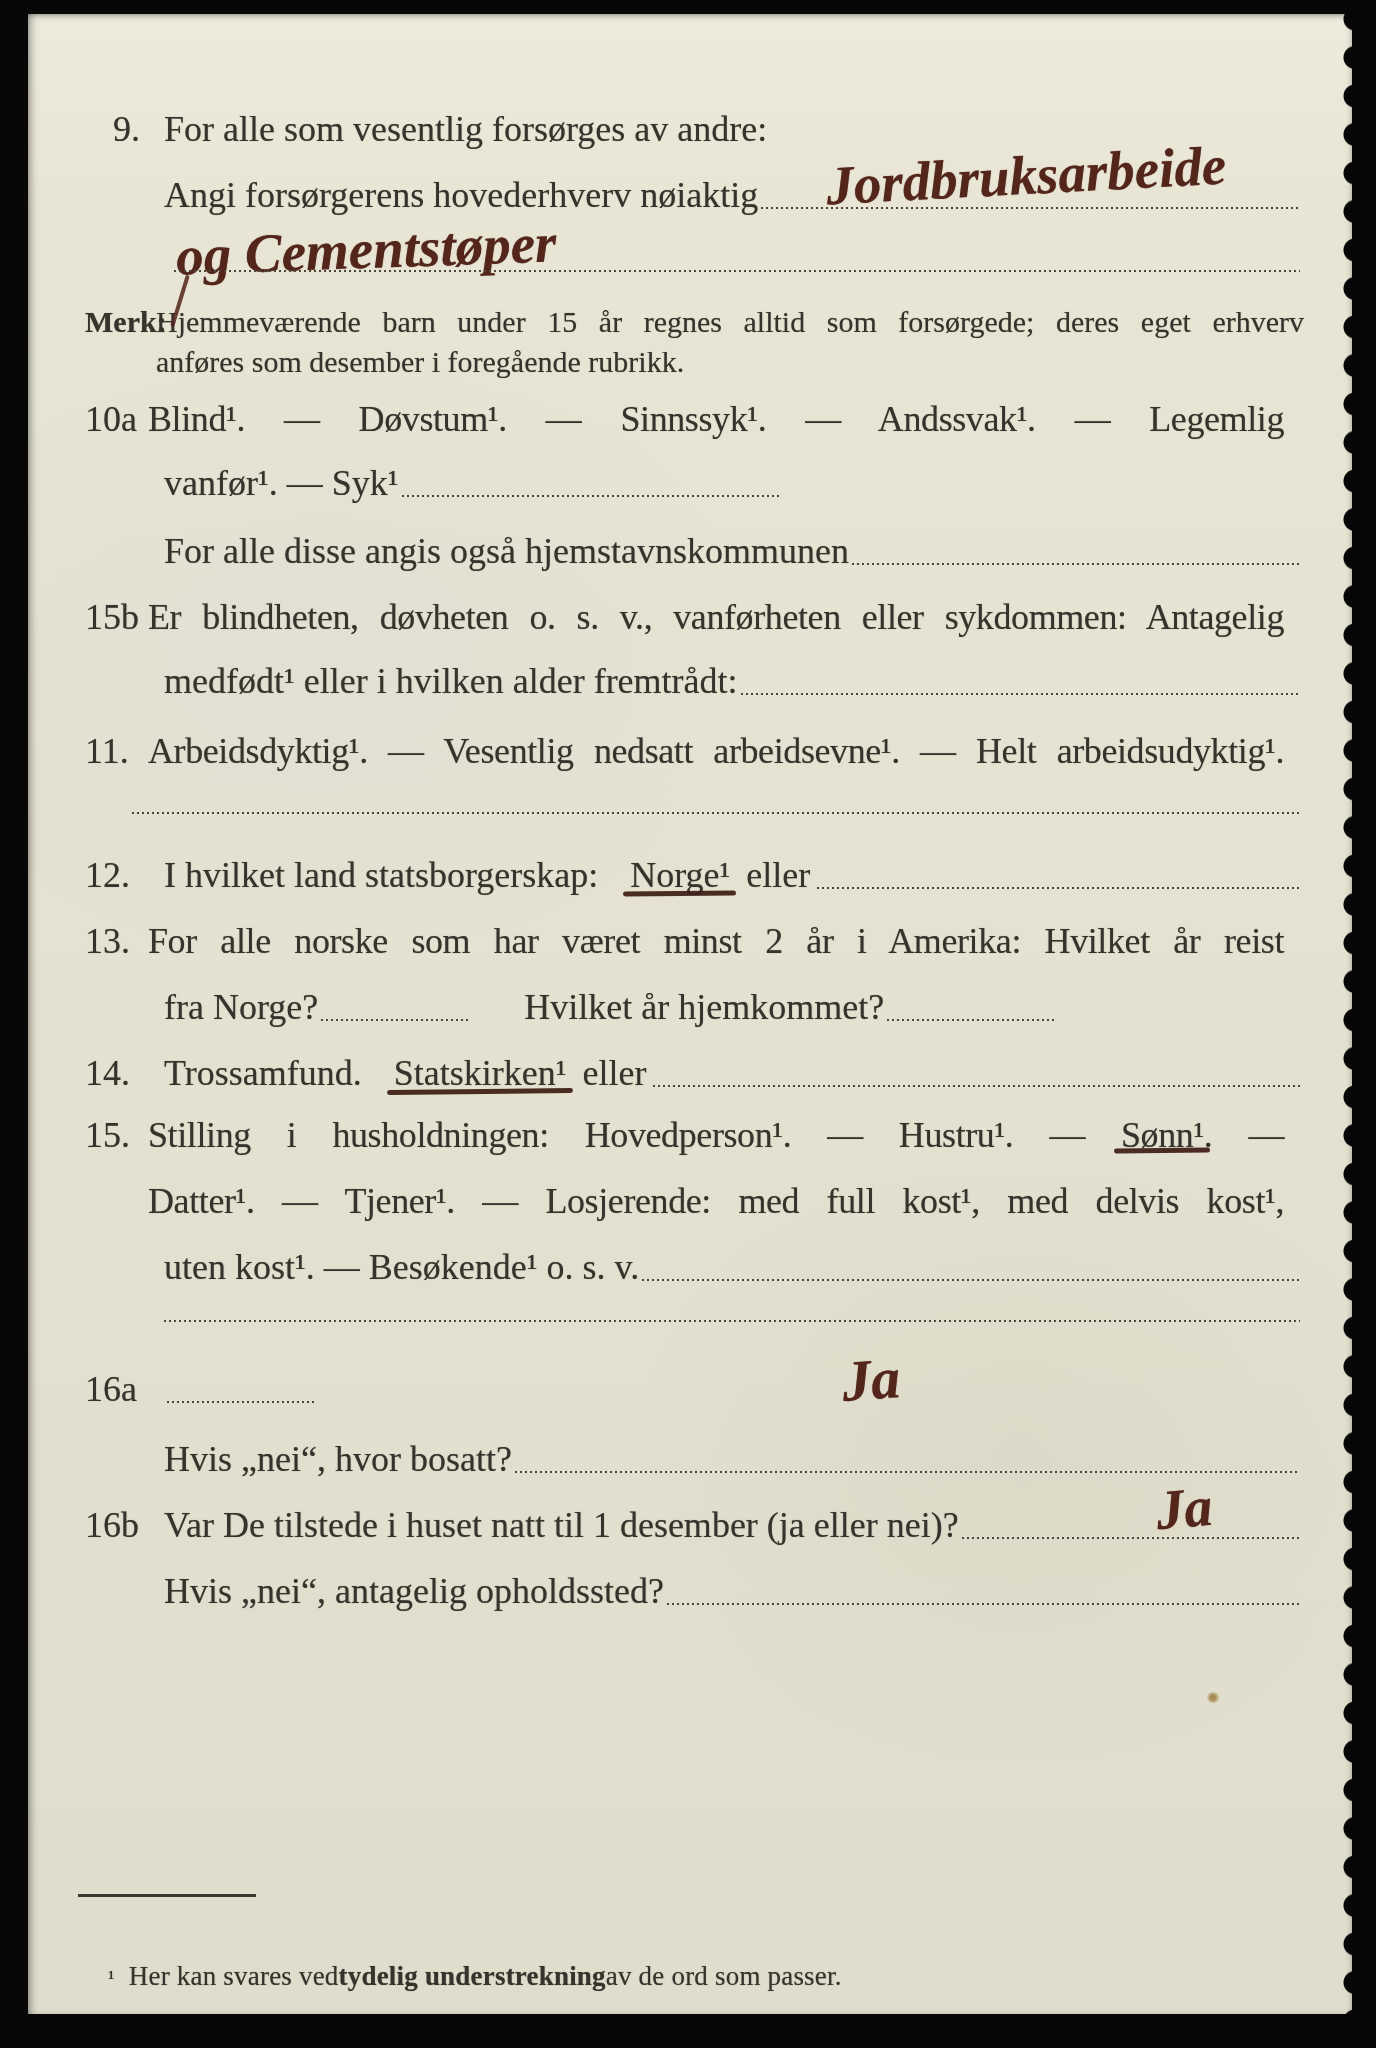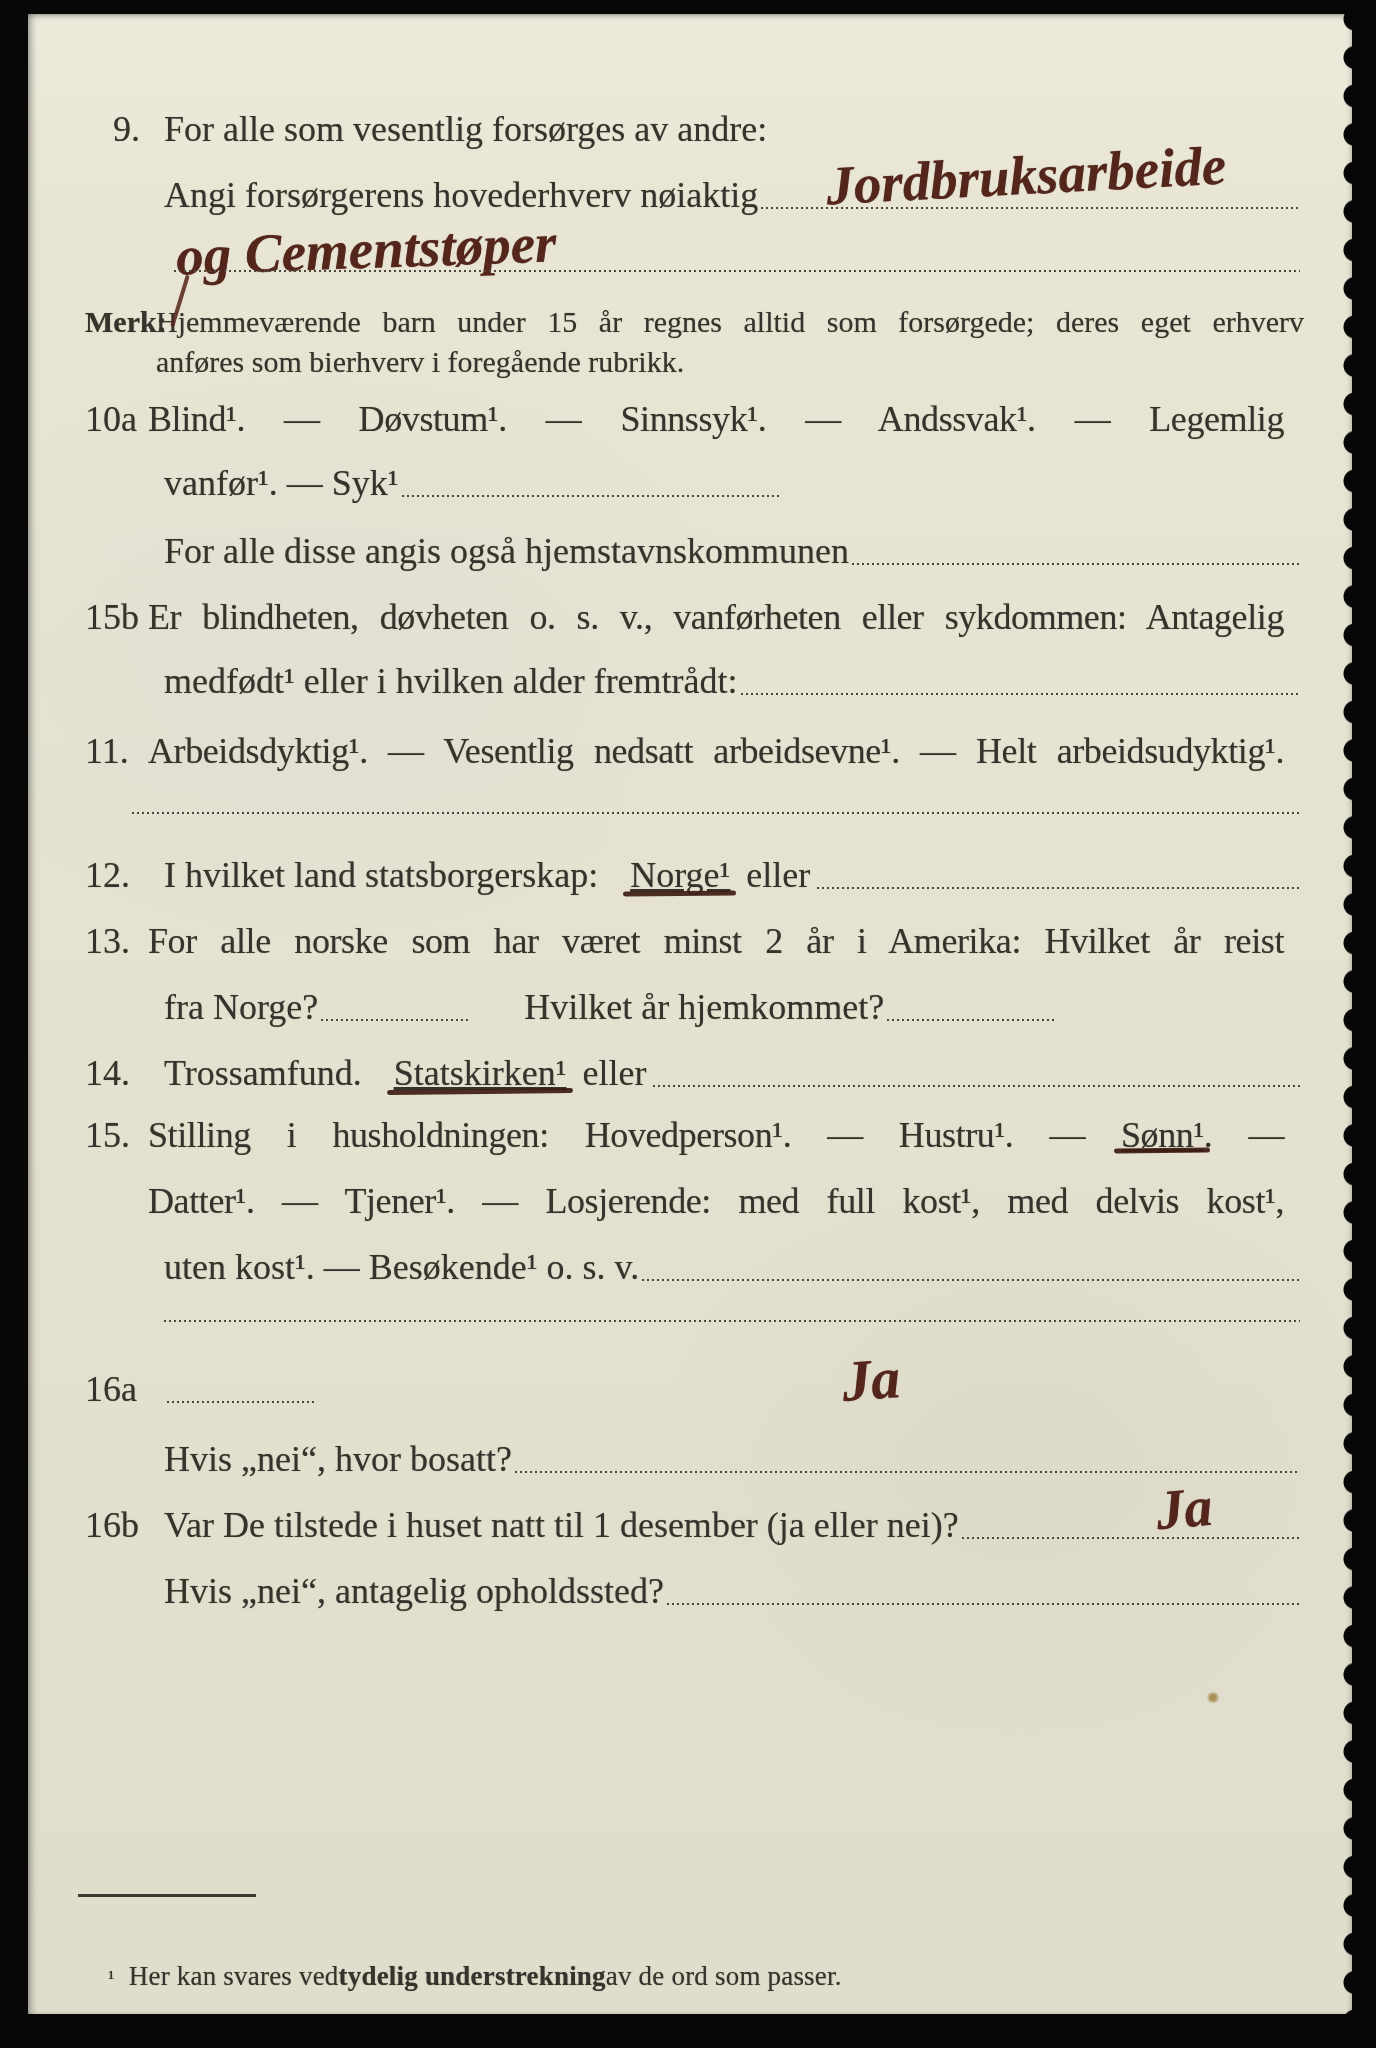--- a/index.html
+++ b/index.html
@@ -40,21 +40,21 @@
     background:repeating-linear-gradient(90deg,#4a463c 0 2px,transparent 2px 5px);
   }
   .fill.w150{flex:0 0 150px;}
   .fill.w170{flex:0 0 170px;}
   .fill.w380{flex:0 0 380px;}
   .spacer56{flex:0 0 56px;}
   .dotline{
     position:absolute;height:2.4px;
     background:repeating-linear-gradient(90deg,#4a463c 0 2px,transparent 2px 5px);
   }
-  .inkline{position:relative;text-decoration:underline;}
+  .inkline{position:relative;}
   .inkline::after{
     content:"";position:absolute;left:-7px;right:-6px;bottom:3px;height:4.5px;
     background:#3e1c13;border-radius:3px;transform:rotate(-0.6deg);opacity:.92;
   }
   .choice-gap{margin-left:32px;margin-right:16px;}
   .after-gap{margin-right:4px;}
   .merk-label{position:absolute;left:57px;font-size:30px;line-height:40px;font-weight:bold;text-shadow:0 0 1px rgba(45,42,33,.5);}
   .merk-line1{
     position:absolute;left:128px;width:1148px;height:40px;font-size:30px;line-height:40px;
     text-align:justify;text-align-last:justify;text-shadow:0 0 1px rgba(45,42,33,.45);
@@ -103,21 +103,21 @@
   </div>
   <div class="row" style="top:92px">
     <span>For alle som vesentlig forsørges av andre:</span>
   </div>
   <div class="hand hand-a1">Jordbruksarbeide</div>
   <div class="hand hand-a2">og Cementstøper</div>
   <div class="dotline" style="left:146px;top:256px;width:1126px"></div>
 
   <span class="merk-label" style="top:288px">Merk:</span>
   <div class="merk-line1" style="top:288px">Hjemmeværende barn under 15 år regnes alltid som forsørgede; deres eget erhverv</div>
-  <div class="merk-line2" style="top:328px">anføres som bierhverv i foregående rubrikk.</div>
+  <div class="merk-line2" style="top:328px">anføres som desember i foregående rubrikk.</div>
   <div class="pen-stroke"></div>
 
   <span class="num" style="top:382px">10a</span>
   <div class="jline" style="top:382px">Blind¹. — Døvstum¹. — Sinnssyk¹. — Andssvak¹. — Legemlig</div>
   <div class="row" style="top:514px">
     <span>For alle disse angis også hjemstavnskommunen</span>
     <span class="fill"></span>
   </div>
   <div class="row" style="top:446px">
     <span>vanfør¹. — Syk¹</span>

